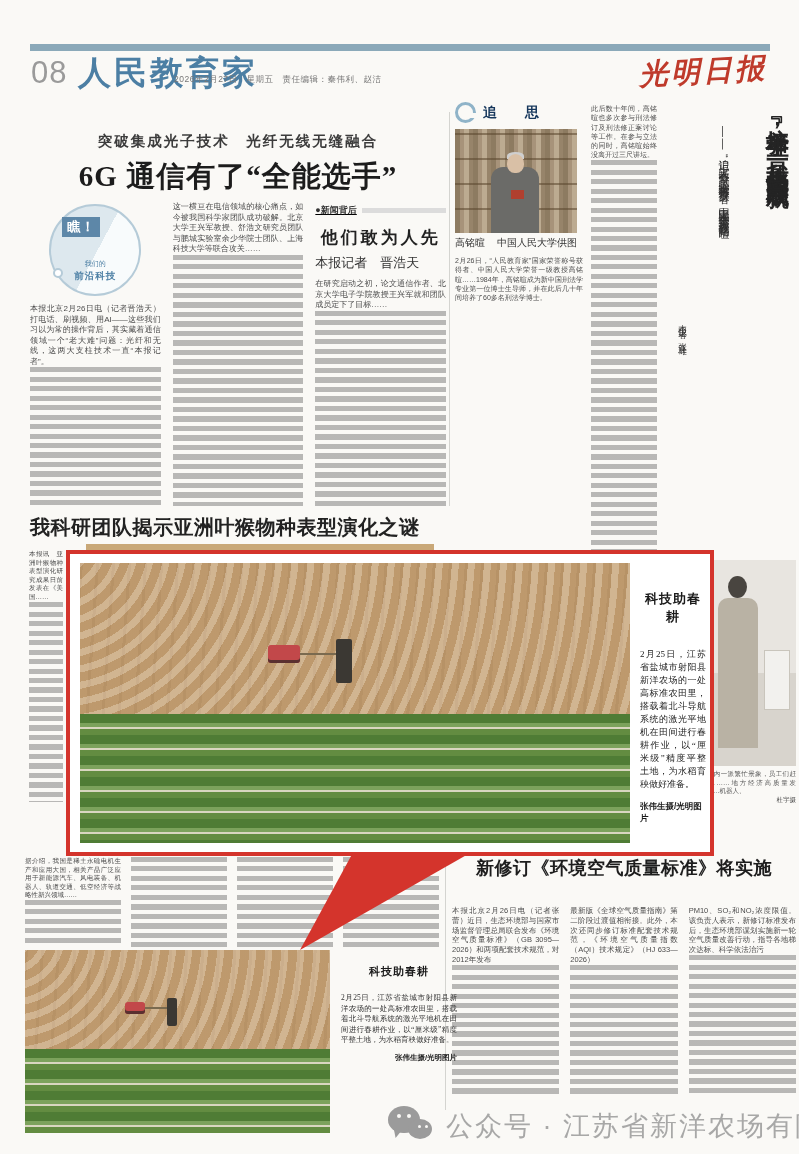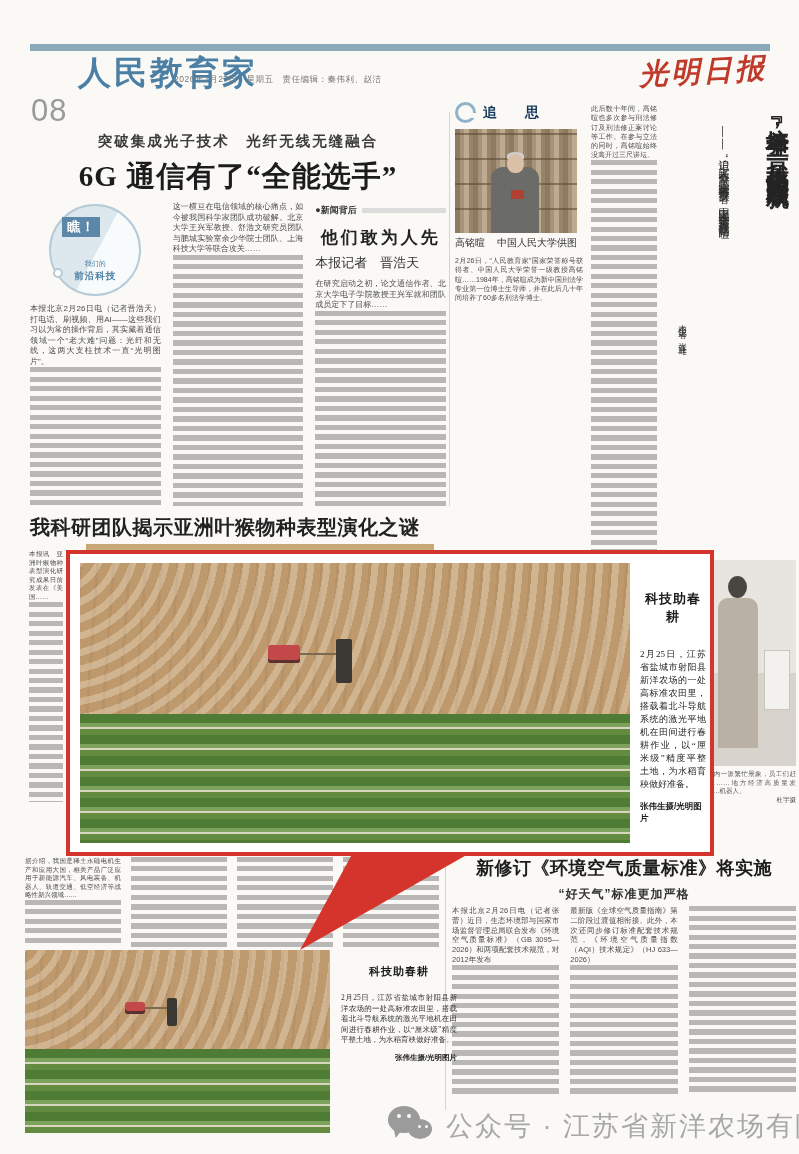--- a/index.html
+++ b/index.html
@@ -2,21 +2,21 @@
 <html><head>
 <meta charset="utf-8">
 <style>
   * { margin:0; padding:0; box-sizing:border-box; }
   html,body { background:#e9e8e4; }
   body { font-family:"Liberation Sans", sans-serif; }
   .page { position:relative; width:799px; height:1154px; background:#faf9f6; overflow:hidden; margin:0 auto; }
 
   
   .topbar   { position:absolute; left:30px; top:44px; width:740px; height:7px; background:#8ba9b9; }
-  .pagenum  { position:absolute; left:31px; top:55px; font-size:31px; color:#9a9a9a; letter-spacing:1px;margin-top:38px; }
+  .pagenum  { position:absolute; left:31px; top:55px; font-size:31px; color:#9a9a9a; letter-spacing:1px; }
   .sectitle { position:absolute; left:78px; top:51px; font-size:33px; font-weight:900; color:#4c7fa4; letter-spacing:3px; font-family:"Liberation Sans",sans-serif; }
   .dateline { position:absolute; left:174px; top:74px; font-size:8.5px; color:#777; letter-spacing:.5px; }
   .masthead { position:absolute; right:32px; top:52px; font-size:29px; color:#bf3a2b; font-family:"DejaVu Serif", serif; font-style:italic; font-weight:bold; letter-spacing:3px; transform:rotate(-3deg); }
 
   
   .excerpt { text-align:justify; color:#4c4c4c; }
   .greek { background-image:repeating-linear-gradient(180deg, rgba(85,85,85,.40) 0px, rgba(85,85,85,.40) 5px, transparent 5px, transparent 9.5px); }
   .col { overflow:hidden; display:flex; flex-direction:column; }
   .vt { writing-mode:vertical-rl; }
 
@@ -26,21 +26,21 @@
   .headline-6g { text-align:center; font-size:29px; font-weight:900; color:#1c1c1c; letter-spacing:1px; margin-top:6px; font-family:"Liberation Serif",serif; }
   .cols-6g { position:absolute; left:0; top:90px; width:100%; bottom:0; display:flex; gap:12px; }
   .cols-6g .col { flex:1; }
   .cols-6g .excerpt { font-size:8px; line-height:10.5px; }
   .badge { position:relative; width:92px; height:92px; margin:2px auto 8px; flex:none; }
   .badge-ring { position:absolute; inset:0; border-radius:50%; border:2px solid #b5cbd8; background:linear-gradient(118deg,#dde8ee 52%,#f8fbfc 52%); }
   .badge-dot { position:absolute; left:4px; bottom:18px; width:10px; height:10px; border-radius:50%; border:2px solid #b5cbd8; background:#fff; }
   .badge-tag { position:absolute; top:13px; left:13px; background:#5d87a8; color:#fff; font-weight:700; font-size:13px; padding:1px 5px; letter-spacing:1px; }
   .badge-t1 { position:absolute; bottom:27px; width:100%; text-align:center; font-size:7px; color:#4c7fa4; }
   .badge-t2 { position:absolute; bottom:13px; width:100%; text-align:center; font-size:9.5px; font-weight:700; color:#4c7fa4; letter-spacing:1px; font-family:"Liberation Serif",serif; }
-  .nb-row { display:flex; align-items:center; gap:5px; margin-top:2px; }
+  .nb-row { display:flex; align-items:center; gap:5px; margin-top:2px;text-decoration:underline; }
   .nb-label { font-size:9px; font-weight:700; color:#333; white-space:nowrap; }
   .nb-bar { flex:1; height:5px; background:#dcdcdc; }
   .nb-head { text-align:center; font-size:17px; font-weight:900; color:#222; letter-spacing:3px; margin:9px 0 5px; font-family:"Liberation Serif",serif; }
   .nb-byline { text-align:left; font-size:13px; color:#333; margin-bottom:7px; }
 
   
   .vdiv { position:absolute; background:#d4d4d0; width:1px; }
   .memorial { position:absolute; left:455px; top:100px; width:340px; height:752px; }
   .gsec { display:flex; align-items:center; gap:7px; }
   .gicon { width:21px; height:21px; border-radius:50%; border:3px solid #8fb3c8; position:relative; }
@@ -145,21 +145,21 @@
     <div class="headline-6g">6G 通信有了“全能选手”</div>
     <div class="cols-6g">
       <div class="col">
         <div class="badge">
           <div class="badge-ring"></div>
           <div class="badge-dot"></div>
           <div class="badge-tag">瞧！</div>
           <div class="badge-t1">我们的</div>
           <div class="badge-t2">前沿科技</div>
         </div>
-        <div class="excerpt">本报北京2月26日电（记者晋浩天）打电话、刷视频、用AI——这些我们习以为常的操作背后，其实藏着通信领域一个“老大难”问题：光纤和无线，这两大支柱技术一直“光明图片”。</div>
+        <div class="excerpt">本报北京2月26日电（记者晋浩天）打电话、刷视频、用AI——这些我们习以为常的操作背后，其实藏着通信领域一个“老大难”问题：光纤和无线，这两大支柱技术一直“本报记者”。</div>
         <div class="greek" style="flex:1"></div>
       </div>
       <div class="col">
         <div class="excerpt">这一横亘在电信领域的核心痛点，如今被我国科学家团队成功破解。北京大学王兴军教授、舒浩文研究员团队与鹏城实验室余少华院士团队、上海科技大学等联合攻关……</div>
         <div class="greek" style="flex:1"></div>
       </div>
       <div class="col">
         <div class="nb-row">
           <span class="nb-label">●新闻背后</span>
           <span class="nb-bar"></span>
@@ -257,31 +257,31 @@
     <div class="plow" style="left:142px; top:48px; width:10px; height:28px;"></div>
   </div>
   <div class="small-cap">
     <div class="t">科技助春耕</div>
     <div class="c">2月25日，江苏省盐城市射阳县新洋农场的一处高标准农田里，搭载着北斗导航系统的激光平地机在田间进行春耕作业，以“厘米级”精度平整土地，为水稻育秧做好准备。</div>
     <div class="cr">张伟生摄/光明图片</div>
   </div>
 
   <div class="article-air">
     <div class="headline-air">新修订《环境空气质量标准》将实施</div>
-    <div class="subhead-air">“好天气”标准更加严格</div>
     <div class="cols-air">
       <div class="col">
         <div class="excerpt">本报北京2月26日电（记者张蕾）近日，生态环境部与国家市场监督管理总局联合发布《环境空气质量标准》（GB 3095—2026）和两项配套技术规范，对2012年发布</div>
         <div class="greek" style="flex:1"></div>
       </div>
       <div class="col">
         <div class="excerpt">最新版《全球空气质量指南》第二阶段过渡值相衔接。此外，本次还同步修订标准配套技术规范，《环境空气质量指数（AQI）技术规定》（HJ 633—2026）</div>
         <div class="greek" style="flex:1"></div>
       </div>
       <div class="col">
+        <div class="excerpt">PM10、SO₂和NO₂浓度限值。该负责人表示，新修订标准发布后，生态环境部谋划实施新一轮空气质量改善行动，指导各地梯次达标、科学依法治污</div>
         <div class="greek" style="flex:1"></div>
       </div>
     </div>
   </div>
 
   <div class="watermark">
     <div class="wm-icon">
       <div class="wm-b1"></div>
       <div class="wm-b2"></div>
       <div class="wm-e" style="left:9px; top:8px;"></div>

